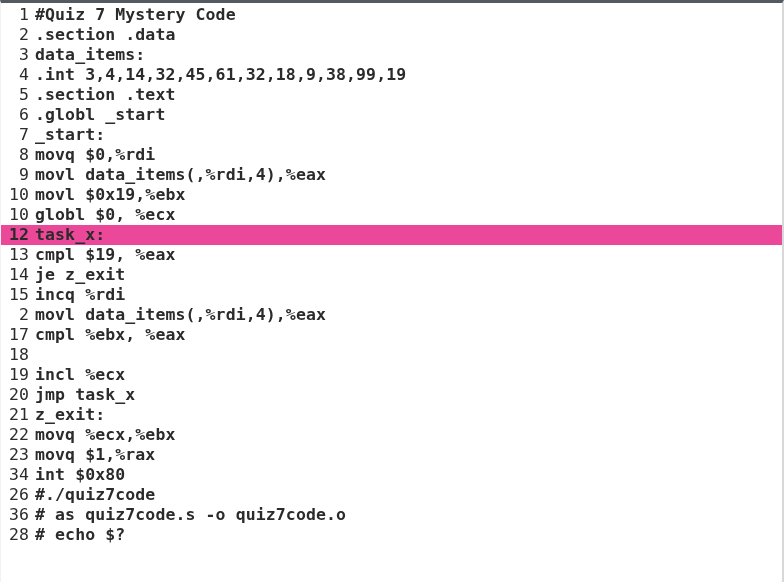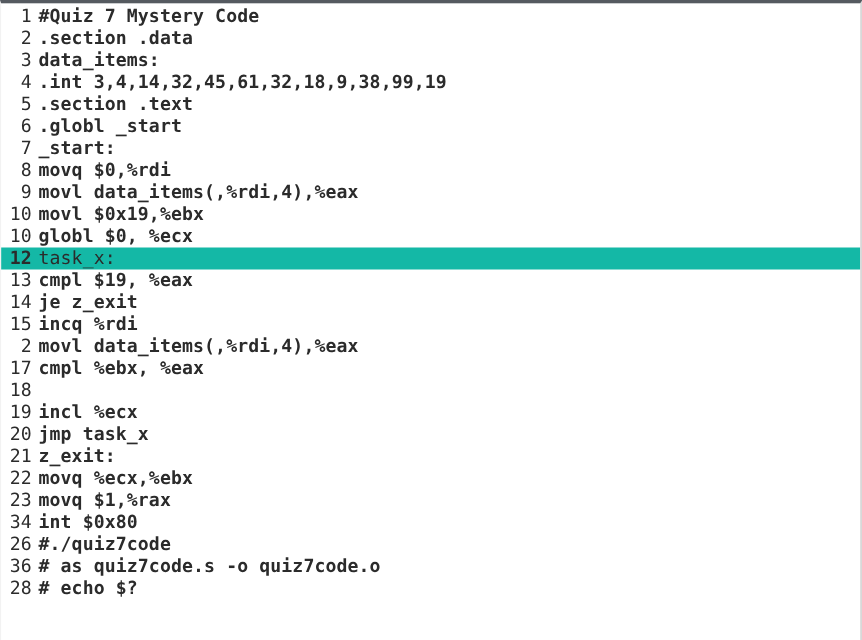--- a/index.html
+++ b/index.html
@@ -31,21 +31,21 @@
     display: flex;
     align-items: baseline;
     height: 20px;
     line-height: 20px;
     white-space: pre;
     font-size: 16.5px;
     color: #2b2b2b;
     letter-spacing: 0.1px;
   }
   .code-line.current {
-    background: #14b8a6;
+    background: #ec4899;
   }
   .line-number {
     display: inline-block;
     width: 28px;
     min-width: 28px;
     text-align: right;
     padding-right: 6px;
     color: #2b2b2b;
     font-size: 16.5px;
     font-family: "DejaVu Sans Mono", monospace;
@@ -55,21 +55,21 @@
     font-weight: bold;
   }
   .line-text {
     display: inline-block;
     font-family: "DejaVu Sans Mono", monospace;
     font-size: 16.5px;
     color: #2b2b2b;
     font-weight: bold;
   }
   .code-line.current .line-text {
-    font-weight: 400;
+    font-weight: 700;
   }
 </style>
 </head>
 <body>
 
 <div id="editor-window">
   <div id="code-area">
       <div class="code-line"><span class="line-number">1</span><span class="line-text">#Quiz 7 Mystery Code</span></div>
       <div class="code-line"><span class="line-number">2</span><span class="line-text">.section .data</span></div>
       <div class="code-line"><span class="line-number">3</span><span class="line-text">data_items:</span></div>

